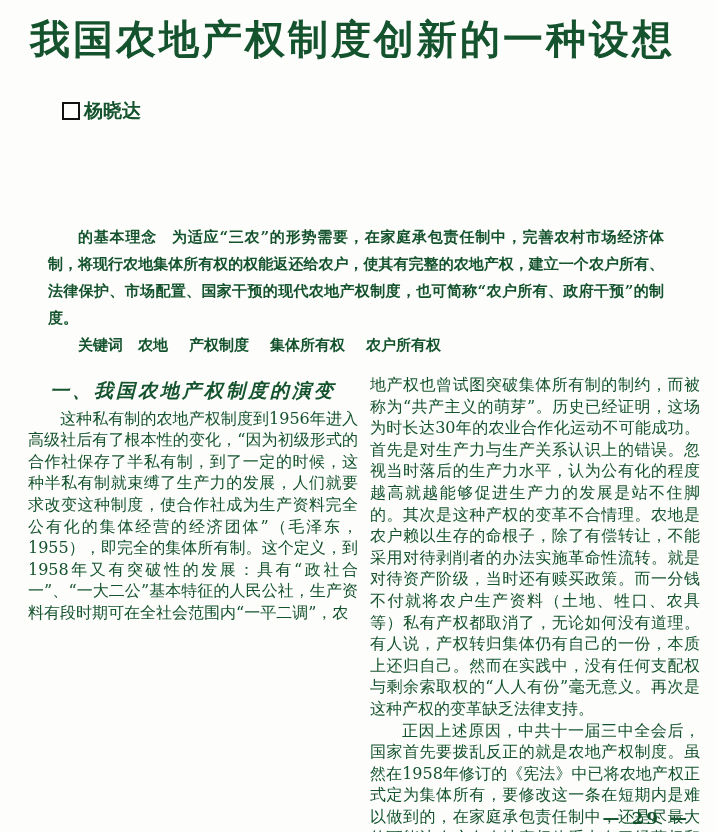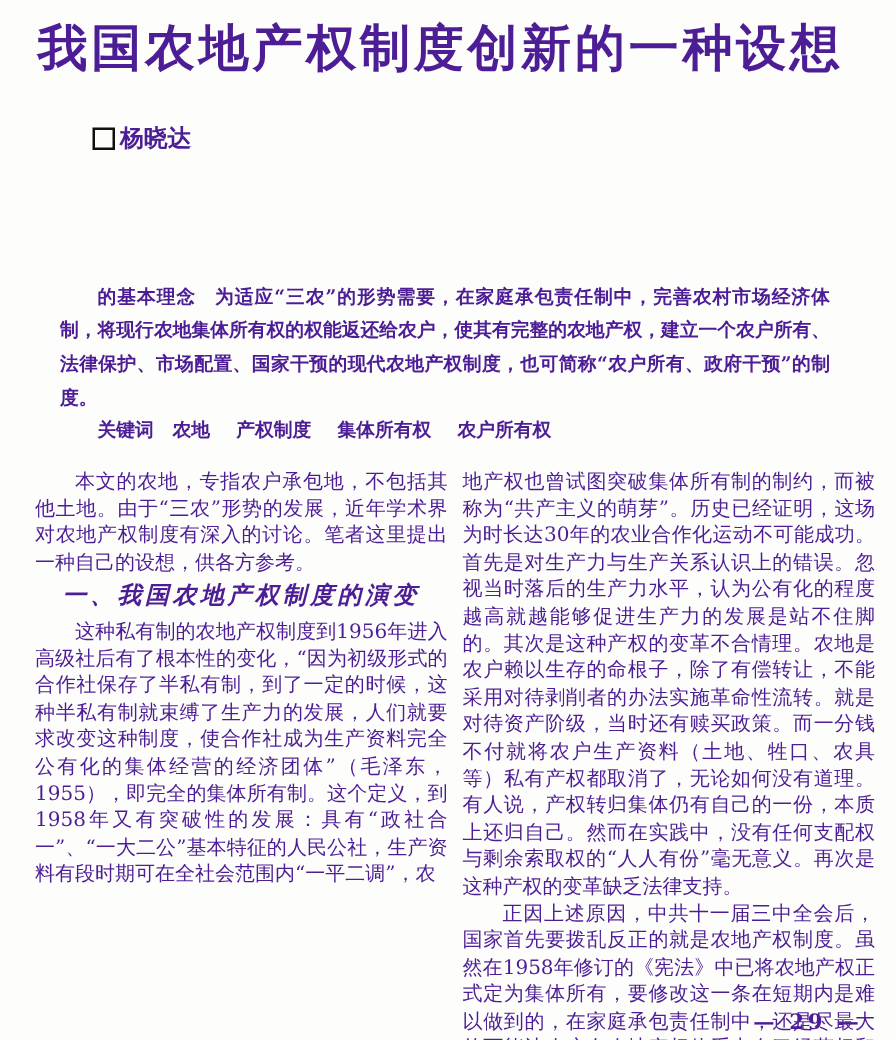--- a/index.html
+++ b/index.html
@@ -5,34 +5,34 @@
   html, body { margin:0; padding:0; }
   body {
     width:716px; height:832px;
     background:#e8e8e6;
     font-family:"DejaVu Serif","Liberation Serif",serif;
   }
   .page {
     position:relative;
     width:716px; height:832px;
     background:#fdfdfb;
-    color:#4c1d95;
+    color:#14532d;
     overflow:hidden;
     box-sizing:border-box;
   }
   .title {
     margin:14px 18px 0 30px;
     font-size:40px;
     line-height:50px;
     font-weight:bold;
     letter-spacing:3px;
     white-space:nowrap;
   }
   .author-line {
-    margin:34px 0 0 42px;
+    margin:34px 0 0 30px;
     font-size:19px;
     font-weight:bold;
     display:flex;
     align-items:center;
     padding-left:32px;
   }
   .author-box {
     width:14px; height:14px;
     border:2px solid #111;
     display:inline-block;
@@ -44,21 +44,21 @@
     font-weight:bold;
     font-size:15px;
     line-height:27px;
   }
   .abstract-text {
     margin:0;
     text-indent:2em;
     text-align:justify;
   }
   .inline-label { margin-right:1em; white-space:nowrap; }
-  .keywords-line { margin:0; text-indent:2em;font-family:Liberation Serif, serif; }
+  .keywords-line { margin:0; text-indent:2em; }
   .kw-item { margin-right:1.4em; }
   .columns {
     display:flex;
     gap:12px;
     margin:15px 16px 0 28px;
     height:478px;
     overflow:hidden;
   }
   .col {
     width:330px;
@@ -104,21 +104,20 @@
     <p class="abstract-text">
       <span class="inline-label">的基本理念</span><span>为适应“三农”的形势需要，在家庭承包责任制中，完善农村市场经济体制，将现行农地集体所有权的权能返还给农户，使其有完整的农地产权，建立一个农户所有、法律保护、市场配置、国家干预的现代农地产权制度，也可简称“农户所有、政府干预”的制度。</span>
     </p>
     <p class="keywords-line">
       <span class="inline-label">关键词</span><span><span class="kw-item">农地</span><span class="kw-item">产权制度</span><span class="kw-item">集体所有权</span><span class="kw-item">农户所有权</span></span>
     </p>
   </div>
 
   <div class="columns">
     <div class="col">
-        <p class="para indent">本文的农地，专指农户承包地，不包括其他土地。由于“三农”形势的发展，近年学术界对农地产权制度有深入的讨论。笔者这里提出一种自己的设想，供各方参考。</p>
         <h3 class="sec-heading">一、我国农地产权制度的演变</h3>
         <p class="para indent">这种私有制的农地产权制度到1956年进入高级社后有了根本性的变化，“因为初级形式的合作社保存了半私有制，到了一定的时候，这种半私有制就束缚了生产力的发展，人们就要求改变这种制度，使合作社成为生产资料完全公有化的集体经营的经济团体”（毛泽东，1955），即完全的集体所有制。这个定义，到1958年又有突破性的发展：具有“政社合一”、“一大二公”基本特征的人民公社，生产资料有段时期可在全社会范围内“一平二调”，农</p>
       </div>
     <div class="col">
         <p class="para">地产权也曾试图突破集体所有制的制约，而被称为“共产主义的萌芽”。历史已经证明，这场为时长达30年的农业合作化运动不可能成功。首先是对生产力与生产关系认识上的错误。忽视当时落后的生产力水平，认为公有化的程度越高就越能够促进生产力的发展是站不住脚的。其次是这种产权的变革不合情理。农地是农户赖以生存的命根子，除了有偿转让，不能采用对待剥削者的办法实施革命性流转。就是对待资产阶级，当时还有赎买政策。而一分钱不付就将农户生产资料（土地、牲口、农具等）私有产权都取消了，无论如何没有道理。有人说，产权转归集体仍有自己的一份，本质上还归自己。然而在实践中，没有任何支配权与剩余索取权的“人人有份”毫无意义。再次是这种产权的变革缺乏法律支持。</p>
         <p class="para indent">正因上述原因，中共十一届三中全会后，国家首先要拨乱反正的就是农地产权制度。虽然在1958年修订的《宪法》中已将农地产权正式定为集体所有，要修改这一条在短期内是难以做到的，在家庭承包责任制中，还是尽最大的可能让农户在农地产权体系中有了经营权和收益权，其权能的汇集实际上比初级社的半私有制权能还高出一筹。因</p>
       </div>
   </div>
 
   <div class="page-number">— 29 —</div>

